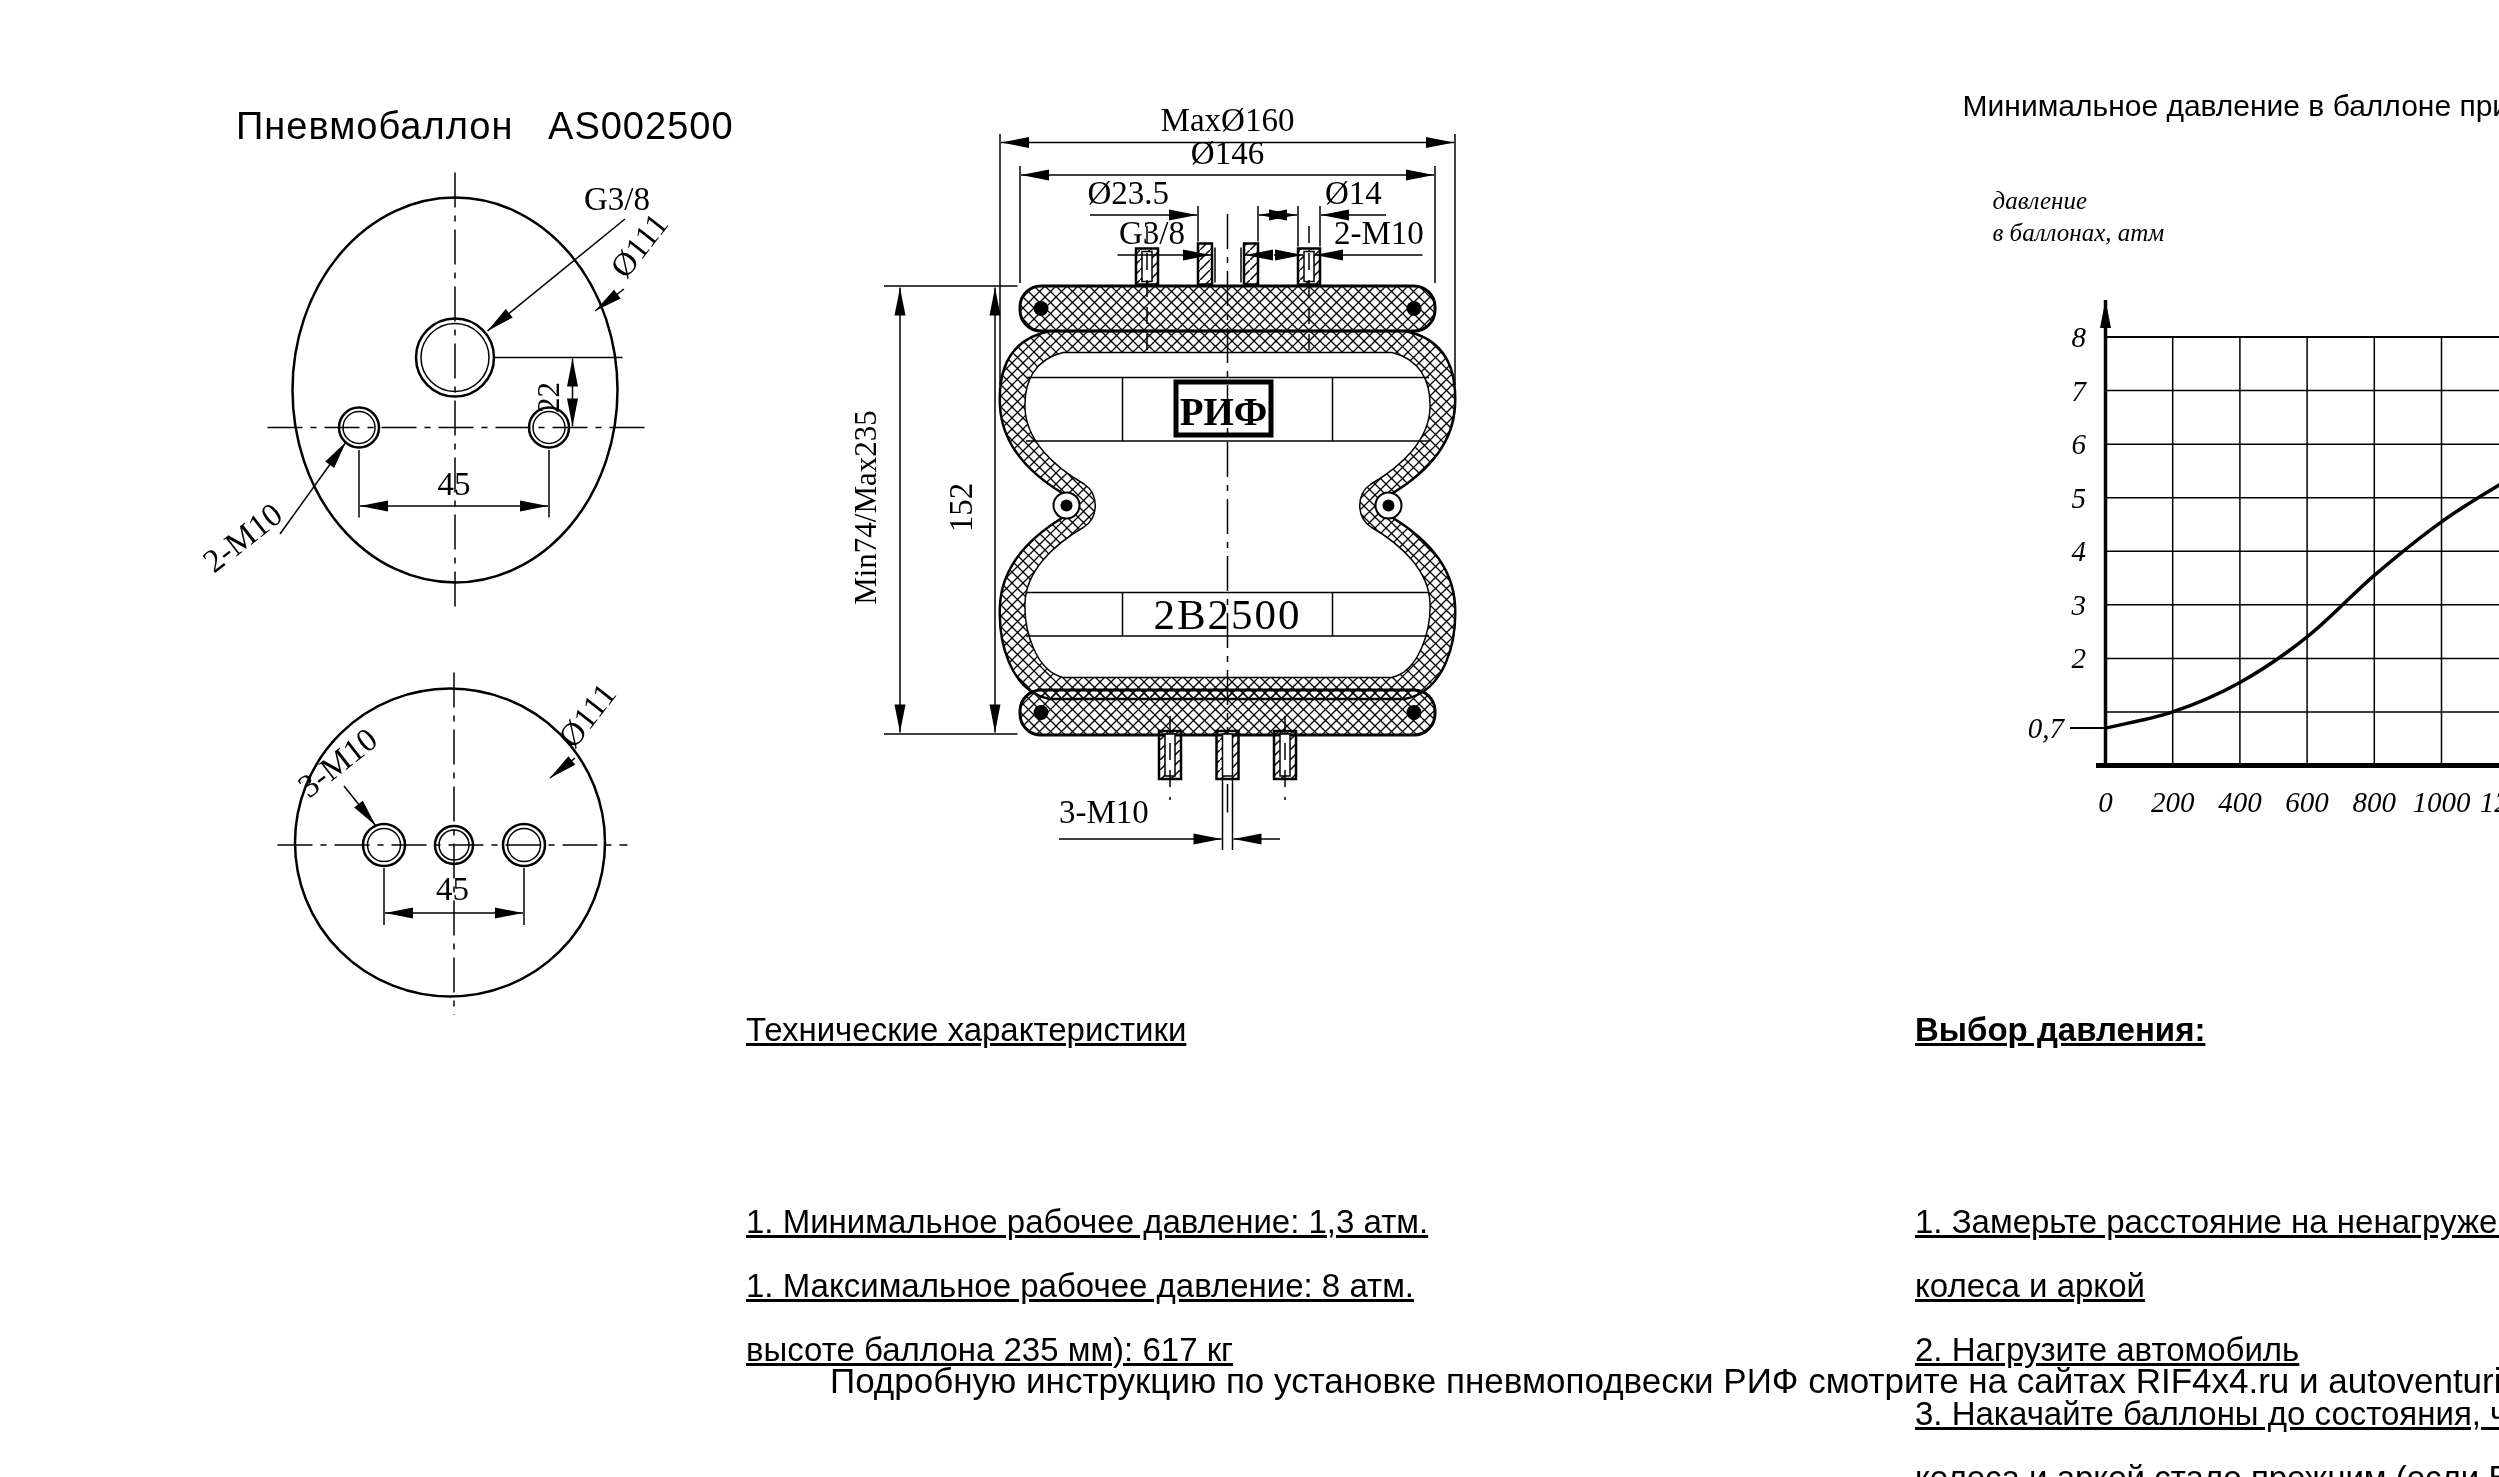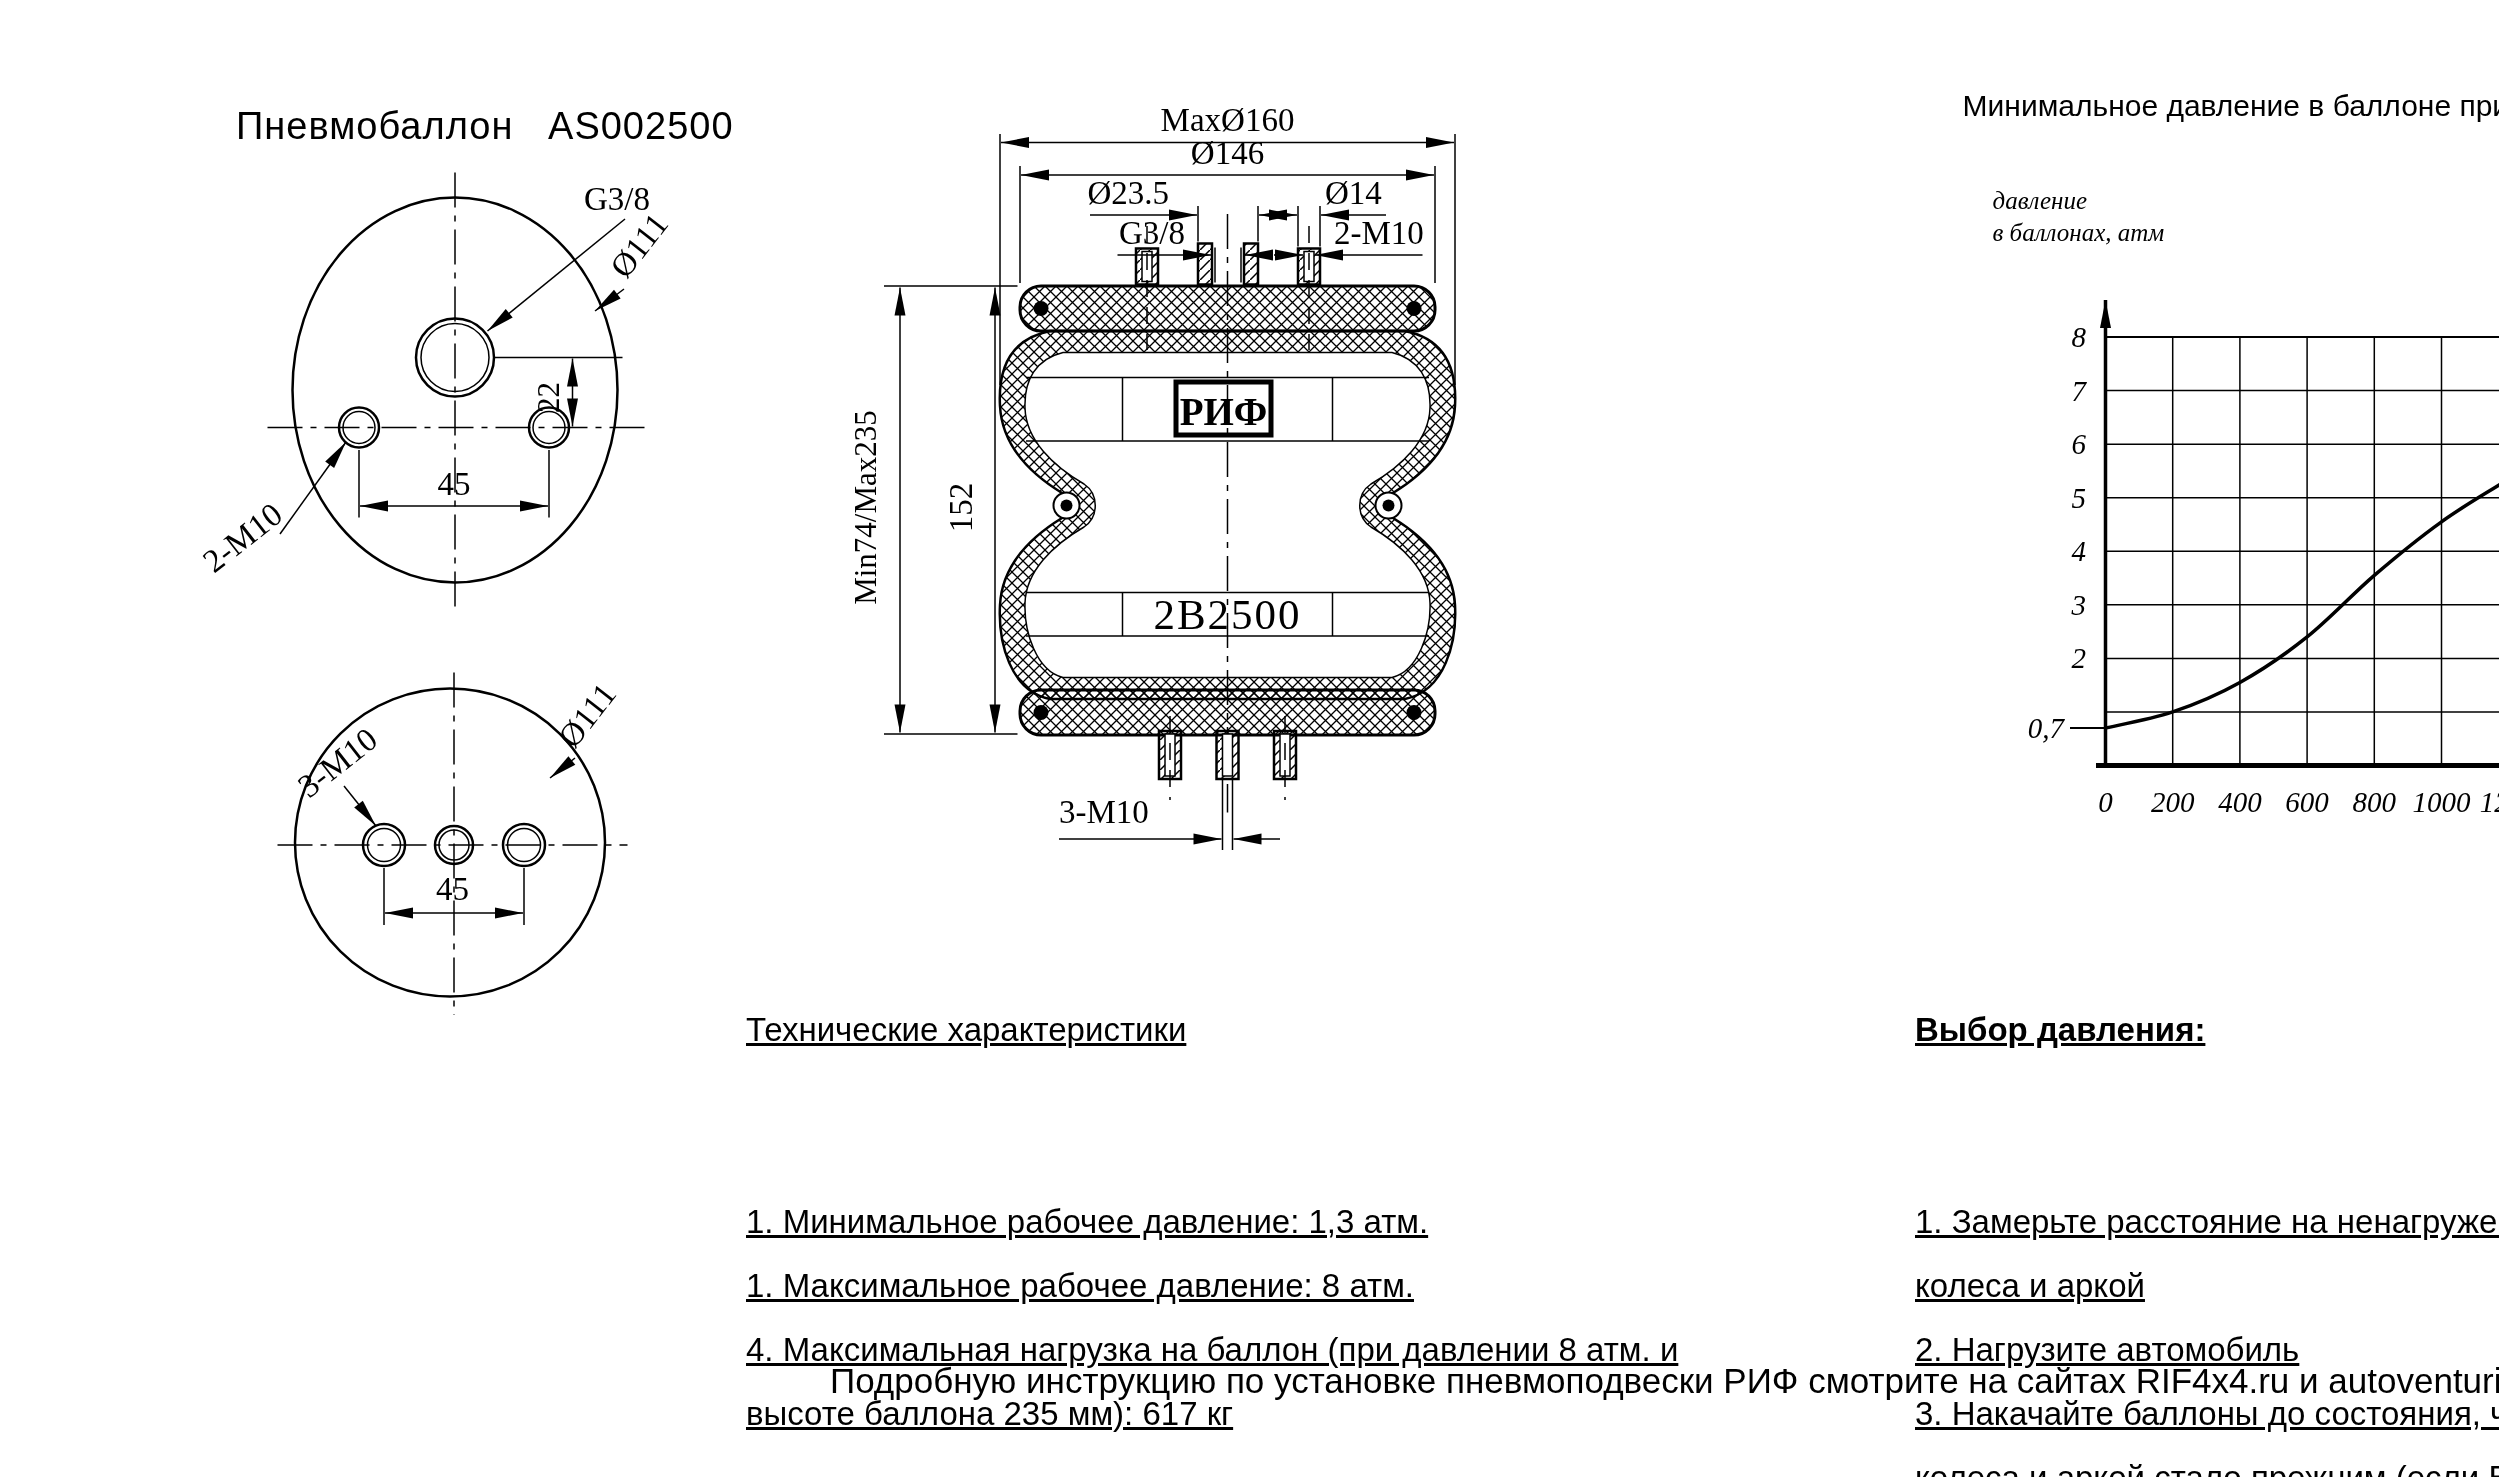--- a/index.html
+++ b/index.html
@@ -273,21 +273,21 @@
       </g>
     <line class="thick" x1="4211" y1="1531" x2="4211" y2="600" marker-end="url(#arr)"></line>
     <line x1="4192" y1="1531" x2="5822" y2="1531" stroke="#000" stroke-width="10" fill="none" marker-end="url(#arr)"></line>
   </g>
 </svg>
 
 <div id="page-title" class="abs">Пневмобаллон   AS002500</div>
 
 <div id="specs-block" class="abs text-block">
   <div class="txt-line block-heading">Технические характеристики</div>
-  <div><div class="txt-line">1. Минимальное рабочее давление: 1,3 атм.</div><div class="txt-line">1. Максимальное рабочее давление: 8 атм.</div><div class="txt-line">4. Максимальная нагрузка на баллон (при давлении 8 атм. и</div><div class="txt-line">высоте баллона 235 мм): 617 кг</div></div>
+  <div><div class="txt-line">1. Минимальное рабочее давление: 1,3 атм.</div><div class="txt-line">1. Максимальное рабочее давление: 8 атм.</div><div class="txt-line">высоте баллона 235 мм): 617 кг</div></div>
 </div>
 
 <div id="pressure-block" class="abs text-block">
   <div class="txt-line block-heading">Выбор давления:</div>
   <div><div class="txt-line">1. Замерьте расстояние на ненагруженном автомобиле между центром</div><div class="txt-line">колеса и аркой</div><div class="txt-line">2. Нагрузите автомобиль</div><div class="txt-line">3. Накачайте баллоны до состояния, чтобы расстояние между центром</div><div class="txt-line">колеса и аркой стало прежним (если Вы хотите приподнять автомобиль,</div></div>
 </div>
 
 <div id="footer-line" class="abs">Подробную инструкцию по установке пневмоподвески РИФ смотрите на сайтах RIF4x4.ru и autoventuri.ru</div>
 
 

